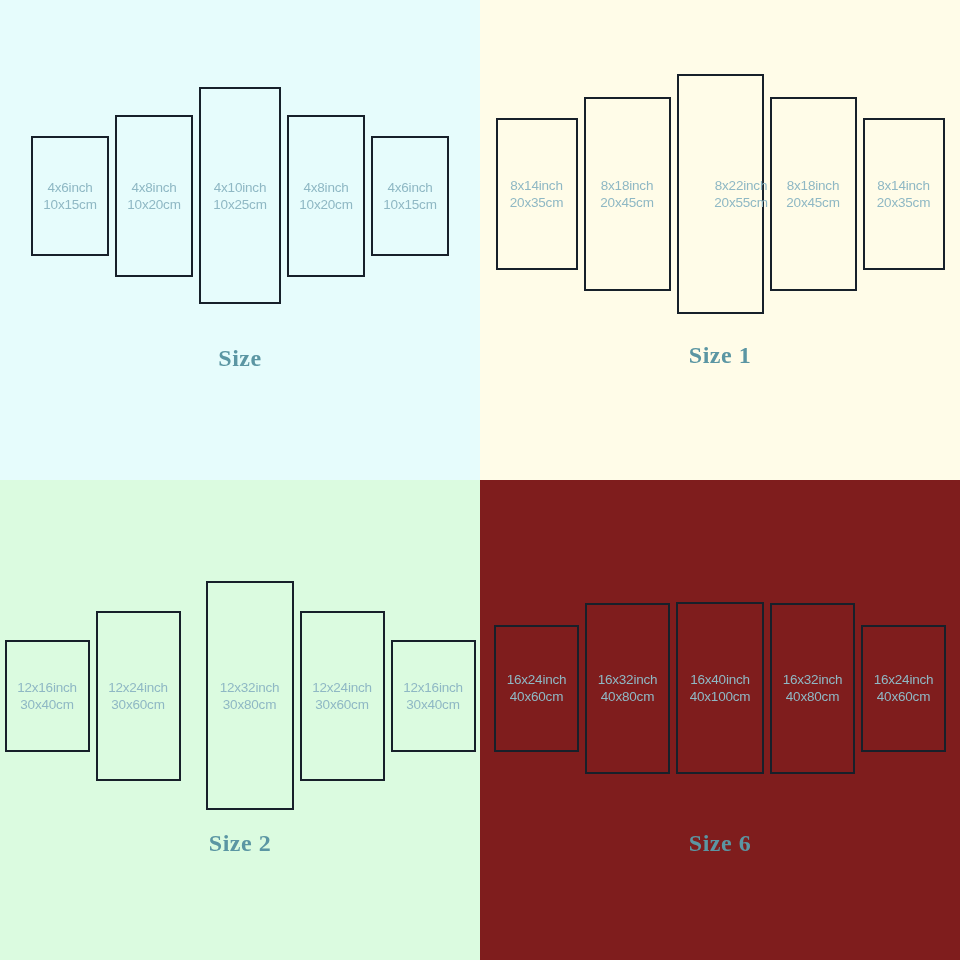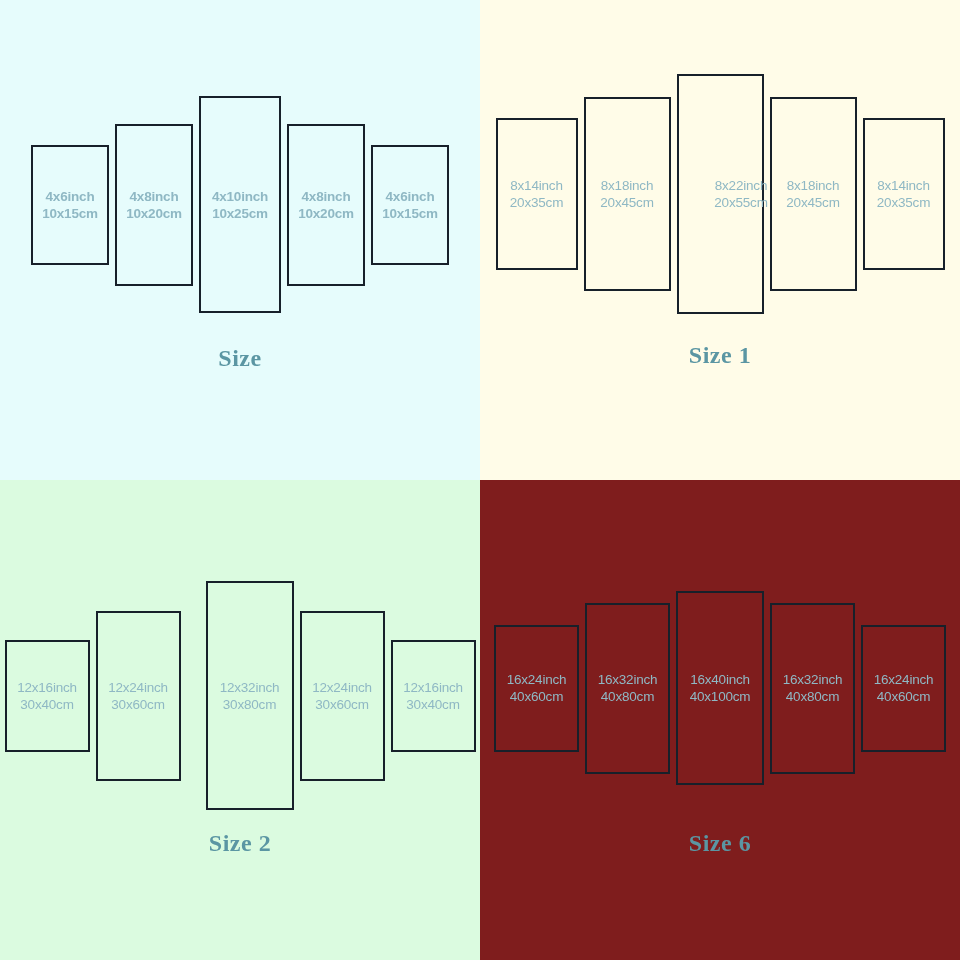--- a/index.html
+++ b/index.html
@@ -68,21 +68,21 @@
     font-weight: bold;
     font-size: 24px;
     letter-spacing: 0.5px;
   }
 </style>
 </head>
 <body>
 
 <div id="grid">
     <div class="quadrant" style="background: rgb(230, 252, 252);">
-      <div class="panel-row" style="top: 96px; height: 217px; font-weight: bold;">
+      <div class="panel-row" style="top: 87px; height: 217px;">
         <div class="panel" style="width: 78px; height: 120px; border-color: rgb(23, 32, 42);">
           <div class="panel-label" style="color: rgb(143, 184, 196);">
             <span class="ln">4x6inch</span>
             <span class="ln">10x15cm</span>
           </div>
         </div>
         <div class="panel" style="width: 78px; height: 162px; border-color: rgb(23, 32, 42);">
           <div class="panel-label" style="color: rgb(143, 184, 196);">
             <span class="ln">4x8inch</span>
             <span class="ln">10x20cm</span>
@@ -186,21 +186,21 @@
             <span class="ln">16x24inch</span>
             <span class="ln">40x60cm</span>
           </div>
         </div>
         <div class="panel" style="width: 85px; height: 171px; border-color: rgb(23, 32, 42);">
           <div class="panel-label" style="color: rgb(143, 184, 196);">
             <span class="ln">16x32inch</span>
             <span class="ln">40x80cm</span>
           </div>
         </div>
-        <div class="panel" style="width: 88px; height: 194px; border-color: rgb(23, 32, 42);">
+        <div class="panel" style="width: 88px; height: 172px; border-color: rgb(23, 32, 42);">
           <div class="panel-label" style="color: rgb(143, 184, 196);">
             <span class="ln">16x40inch</span>
             <span class="ln">40x100cm</span>
           </div>
         </div>
         <div class="panel" style="width: 85px; height: 171px; border-color: rgb(23, 32, 42);">
           <div class="panel-label" style="color: rgb(143, 184, 196);">
             <span class="ln">16x32inch</span>
             <span class="ln">40x80cm</span>
           </div>

